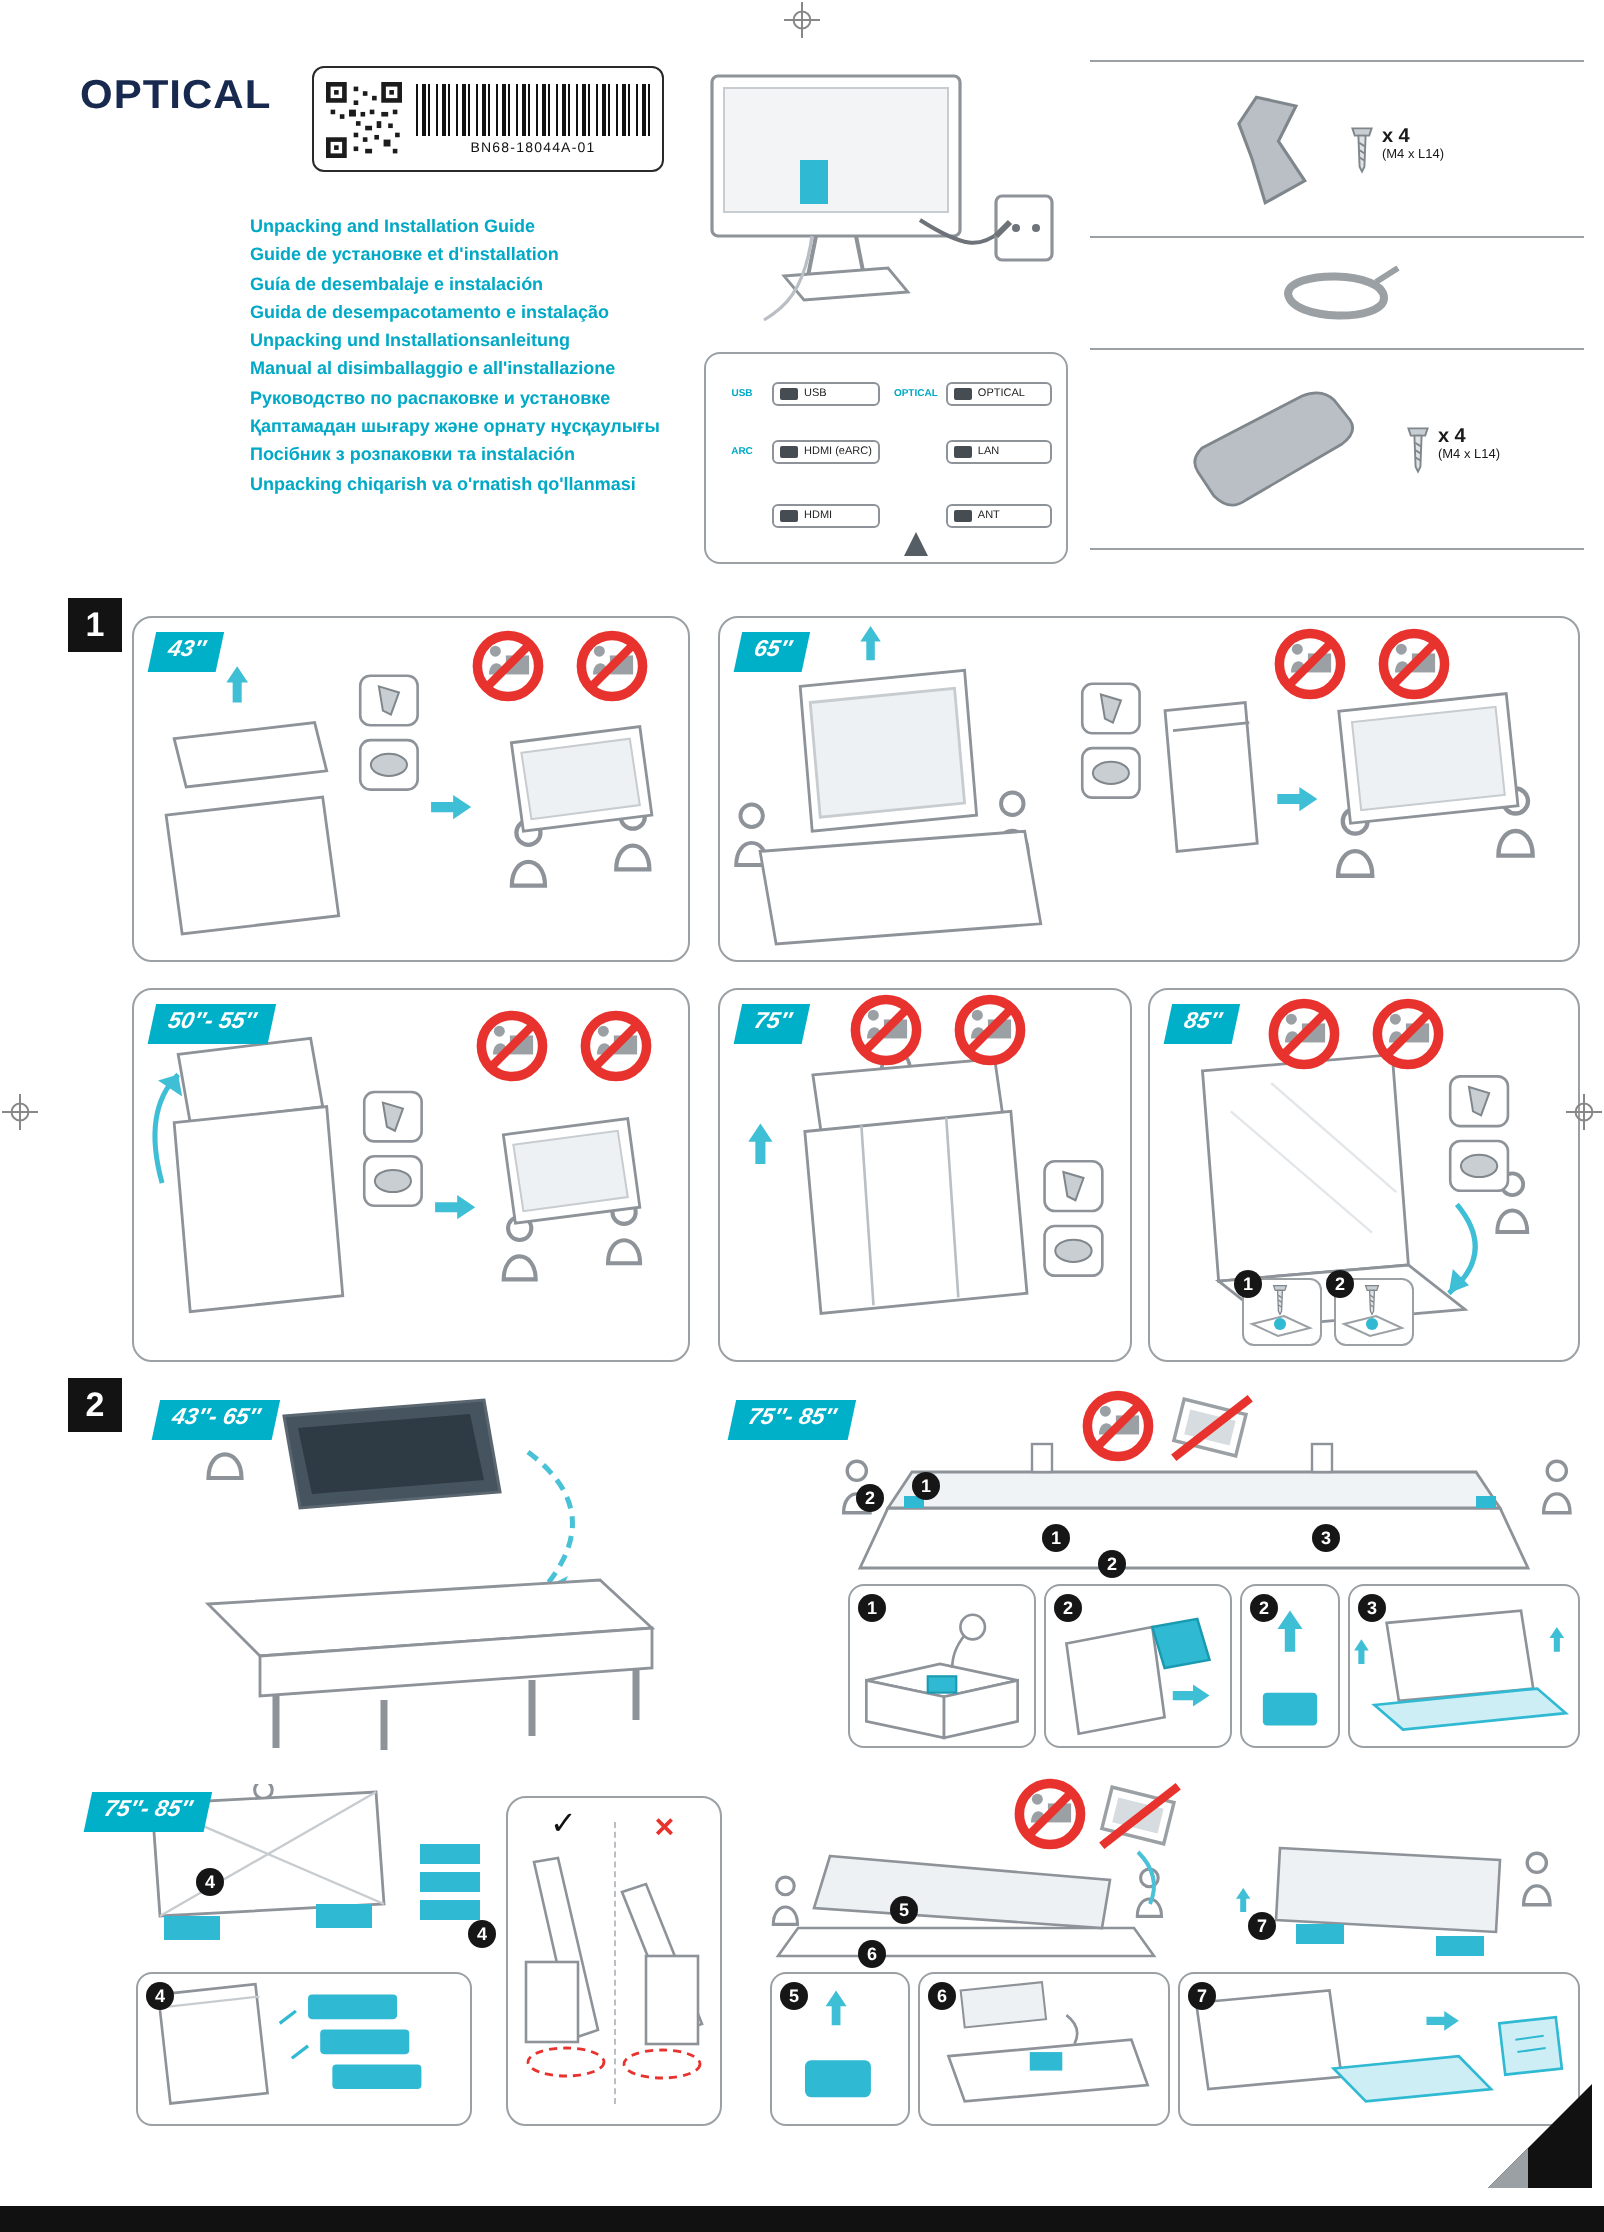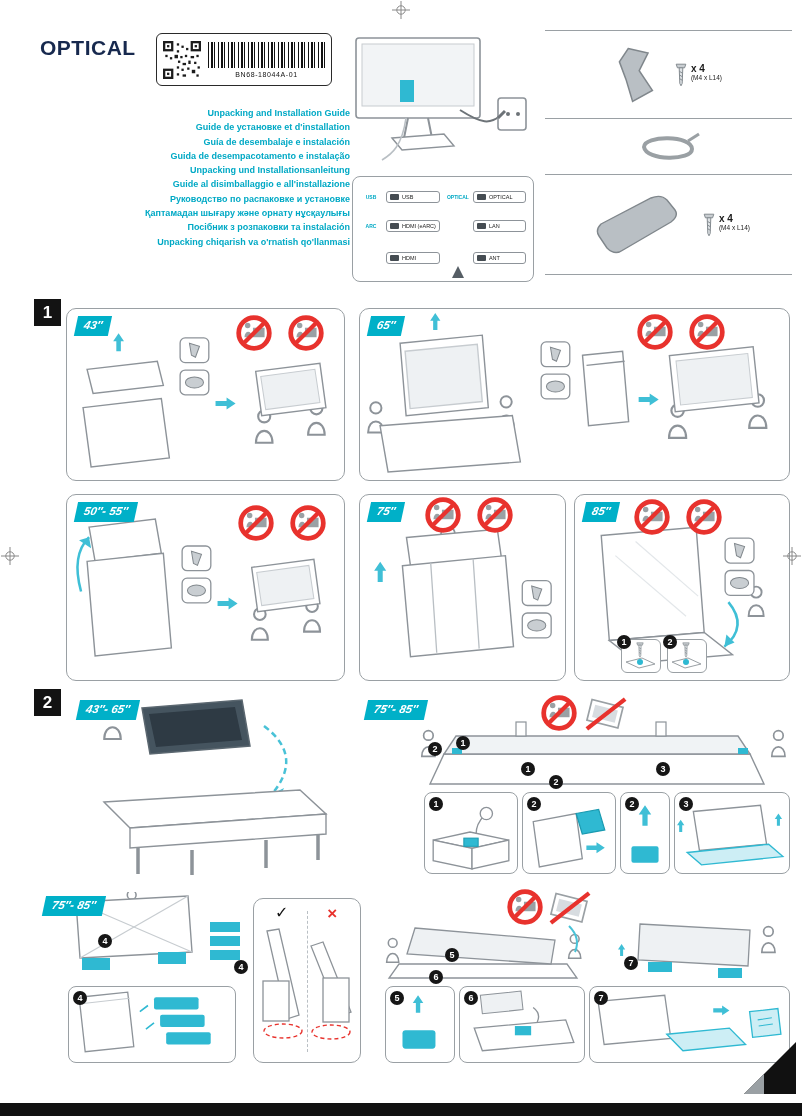--- a/index.html
+++ b/index.html
@@ -4,21 +4,21 @@
 <style>
 *{margin:0;padding:0;box-sizing:border-box}
 body{background:#ddd;font-family:"Liberation Sans","DejaVu Sans",sans-serif}
 .page{position:relative;width:802px;height:1116px;background:#fff;margin:0 auto;overflow:hidden}
 .abs{position:absolute}
 .brand{position:absolute;left:40px;top:36px;font-size:21px;font-weight:bold;color:#17294e;letter-spacing:.5px;transform:scaleY(.96)}
 .label-box{position:absolute;left:156px;top:33px;width:176px;height:53px;border:1.4px solid #2a2a2a;border-radius:6px;display:flex;align-items:center;padding:6px;gap:7px;background:#fff}
 .bc-wrap{flex:1;text-align:center}
 .barcode{height:26px;background:repeating-linear-gradient(90deg,#111 0 1px,#fff 1px 3px,#111 3px 5px,#fff 5px 6px,#111 6px 7px,#fff 7px 10px)}
 .partnum{font-size:7px;letter-spacing:.6px;color:#111;margin-top:3px}
-.titles{position:absolute;left:125px;top:106px;width:225px;text-align:right;color:#00a9c5;font-weight:bold;font-size:9px;line-height:14.3px}
+.titles{position:absolute;left:125px;top:106px;width:225px;text-align:left;color:#00a9c5;font-weight:bold;font-size:9px;line-height:14.3px}
 .ports-panel{position:absolute;left:352px;top:176px;width:182px;height:106px;border:1.4px solid #9aa0a4;border-radius:8px;display:grid;grid-template-columns:1fr 1fr;gap:4px 7px;padding:7px;background:#fff}
 .pcell{display:flex;align-items:center;gap:4px}
 .pdev{width:22px;text-align:center;flex:none}
 .dv{background:#565e65;margin:0 auto}
 .dv-usb{width:6px;height:12px;border-radius:1px}
 .dv-opt{width:11px;height:11px;border-radius:50%}
 .dv-arc{width:16px;height:5px;border-radius:2px}
 .dv-lan{width:14px;height:8px;border-radius:1px}
 .dv-stb{width:15px;height:7px;border-radius:1px}
 .dv-ant{width:0;height:0;border-left:6px solid transparent;border-right:6px solid transparent;border-bottom:12px solid #565e65;background:none}
@@ -154,21 +154,21 @@
       <div class="partnum">BN68-18044A-01</div>
     </div>
   </div>
 
   <div class="titles">
     <div>Unpacking and Installation Guide</div>
     <div>Guide de установке et d'installation</div>
     <div>Guía de desembalaje e instalación</div>
     <div>Guida de desempacotamento e instalação</div>
     <div>Unpacking und Installationsanleitung</div>
-    <div>Guide al disimballaggio e all'installazione</div>
+    <div>Manual al disimballaggio e all'installazione</div>
     <div>Руководство по распаковке и установке</div>
     <div>Қаптамадан шығару және орнату нұсқаулығы</div>
     <div>Посібник з розпаковки та instalación</div>
     <div>Unpacking chiqarish va o'rnatish qo'llanmasi</div>
   </div>
 
   <svg class="abs" style="left:342px;top:26px" width="198" height="142" viewBox="0 0 198 142">
     <rect x="14" y="12" width="124" height="80" rx="3" fill="#fff" stroke="#8d9399" stroke-width="1.6"></rect>
     <rect x="20" y="18" width="112" height="62" fill="#f2f4f6" stroke="#c7ccd0" stroke-width="1"></rect>
     <rect x="58" y="54" width="14" height="22" fill="#2fb9d2"></rect>

